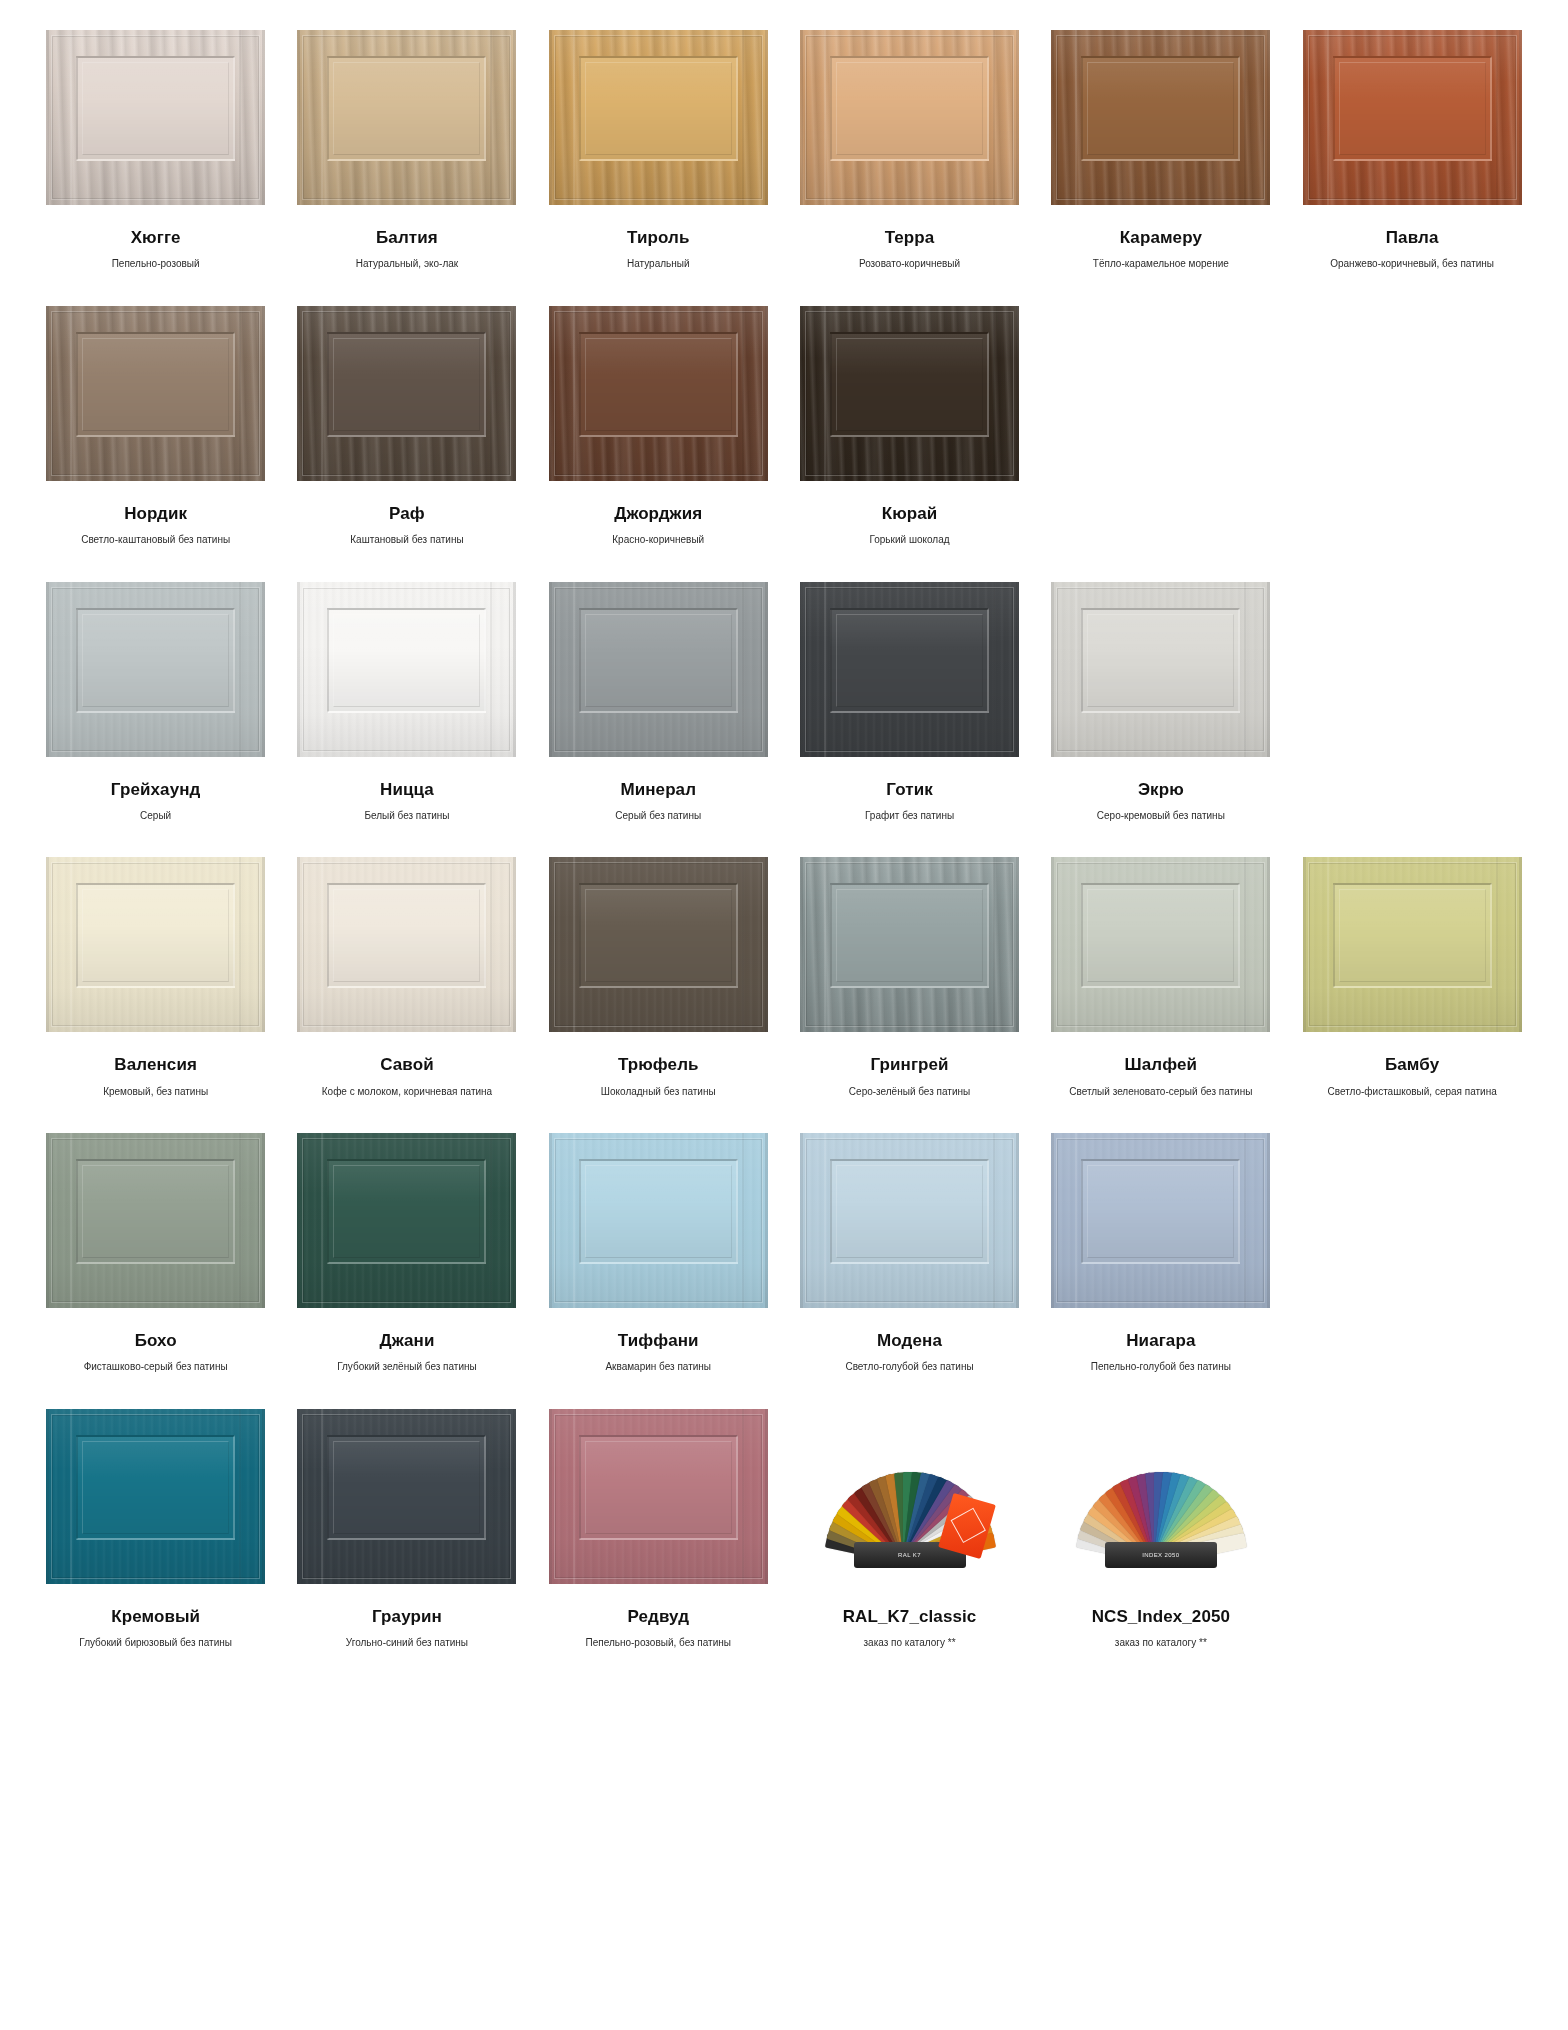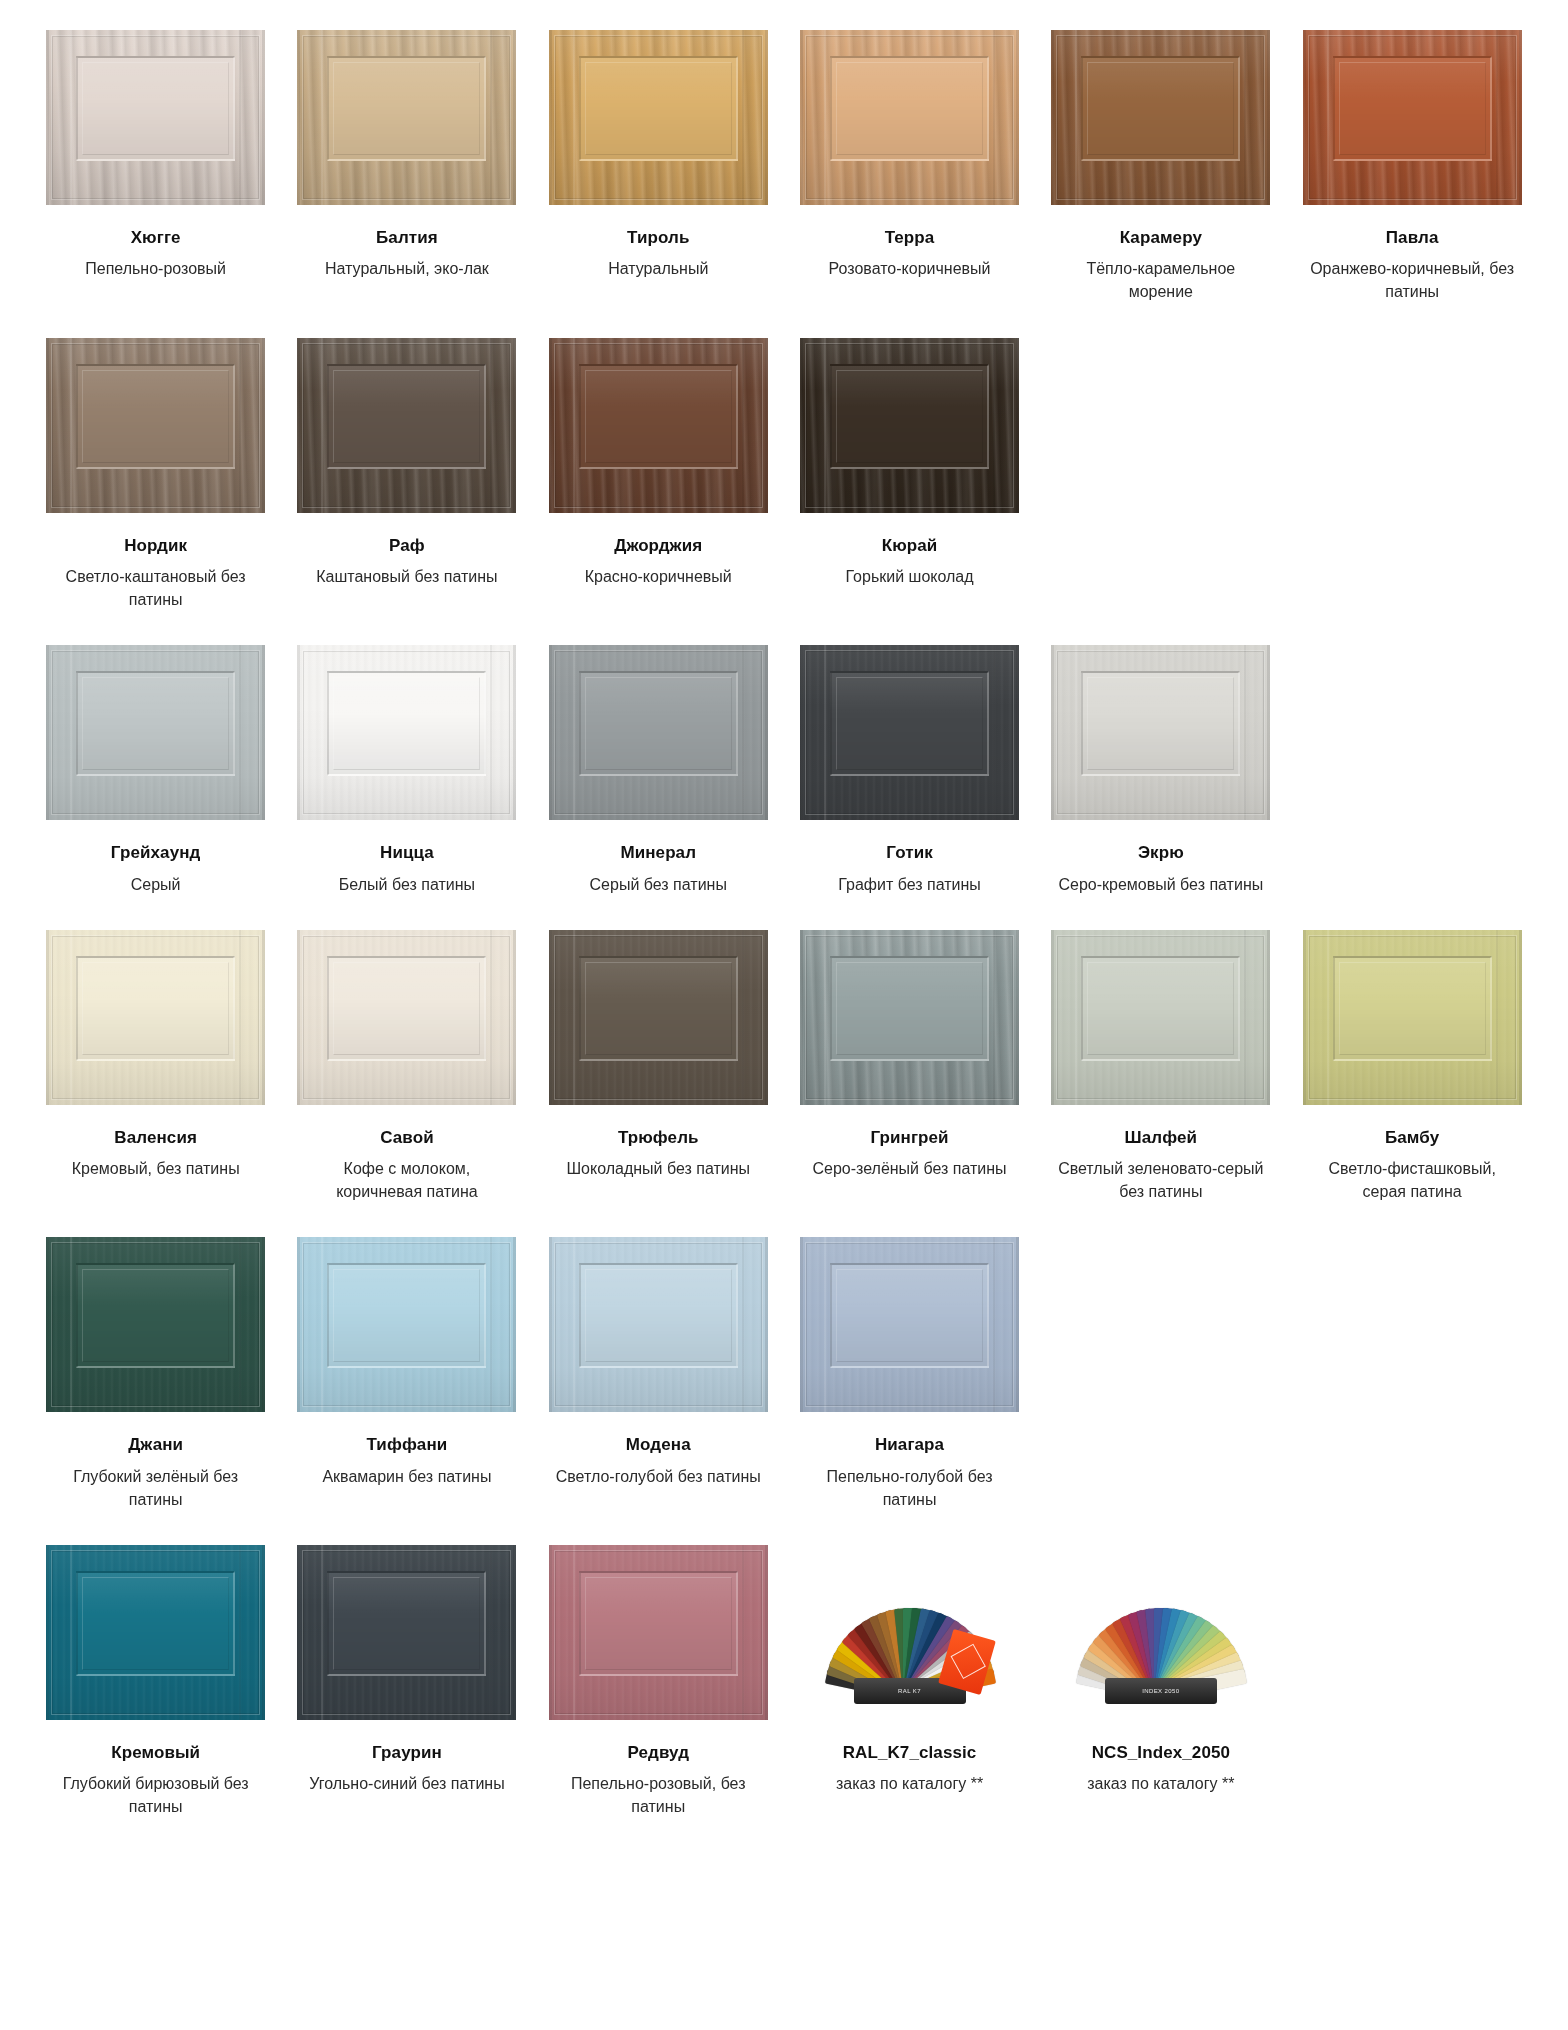--- a/index.html
+++ b/index.html
@@ -188,21 +188,21 @@
     margin-top: 22px;
     font-size: 17px;
     font-weight: 700;
     line-height: 1.25;
     text-align: center;
     color: #111111;
     letter-spacing: .1px;
   }
   .desc {
     margin-top: 9px;
-    font-size: 16px;
+    font-size: 10px;
     font-weight: 400;
     line-height: 1.45;
     text-align: center;
     color: #2b2b2b;
     max-width: 215px;
   }
   .row-gap { height: 34px; }
   .cell.empty { visibility: hidden; }
 </style>
 </head>
@@ -449,20 +449,31 @@
               <div class="door-frame-outer"></div>
               <div class="door-panel" style="background-color: rgb(212, 210, 146);"></div>
             </div>
           </div>
           <div class="name">Бамбу</div>
           <div class="desc">Светло-фисташковый, серая патина</div>
         </div>
       </div>
       <div class="row-gap"></div>
       <div class="row">
+        <div class="cell">
+          <div class="swatch-wrap">
+            <div class="door painted" style="--c: #8d9a8b;">
+              <div class="door-stiles"></div>
+              <div class="door-frame-outer"></div>
+              <div class="door-panel" style="background-color: rgb(149, 161, 147);"></div>
+            </div>
+          </div>
+          <div class="name">Бохо</div>
+          <div class="desc">Фисташково-серый без патины</div>
+        </div>
         <div class="cell">
           <div class="swatch-wrap">
             <div class="door painted" style="--c: #2d5147;">
               <div class="door-stiles"></div>
               <div class="door-frame-outer"></div>
               <div class="door-panel" style="background-color: rgb(51, 90, 79);"></div>
             </div>
           </div>
           <div class="name">Джани</div>
           <div class="desc">Глубокий зелёный без патины</div>

